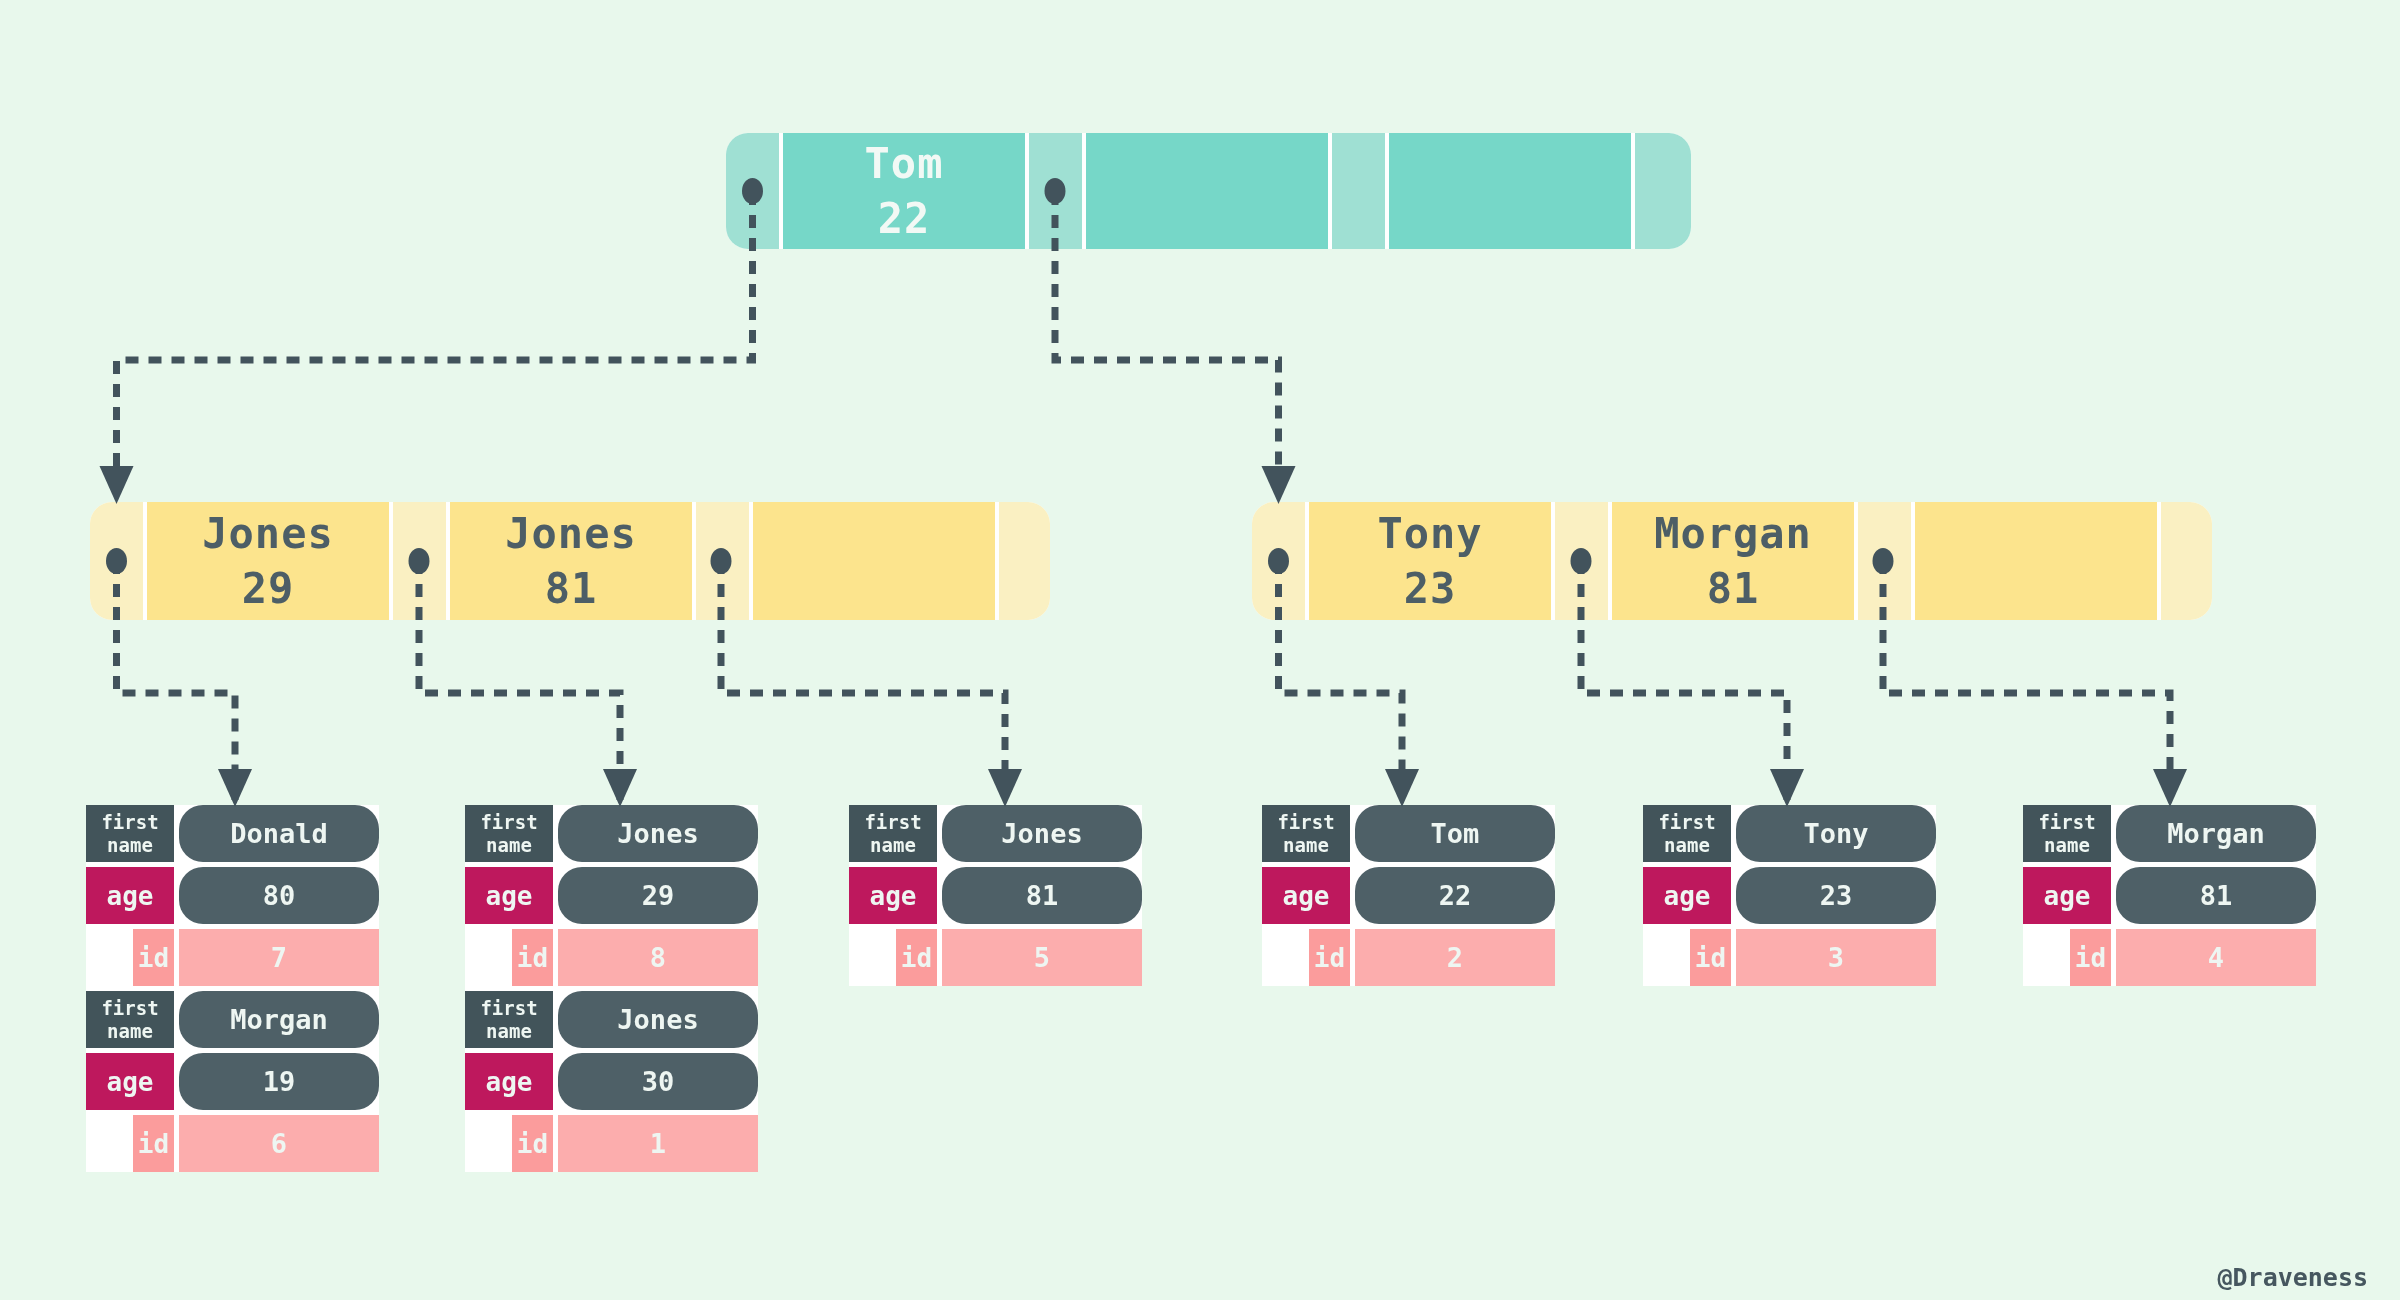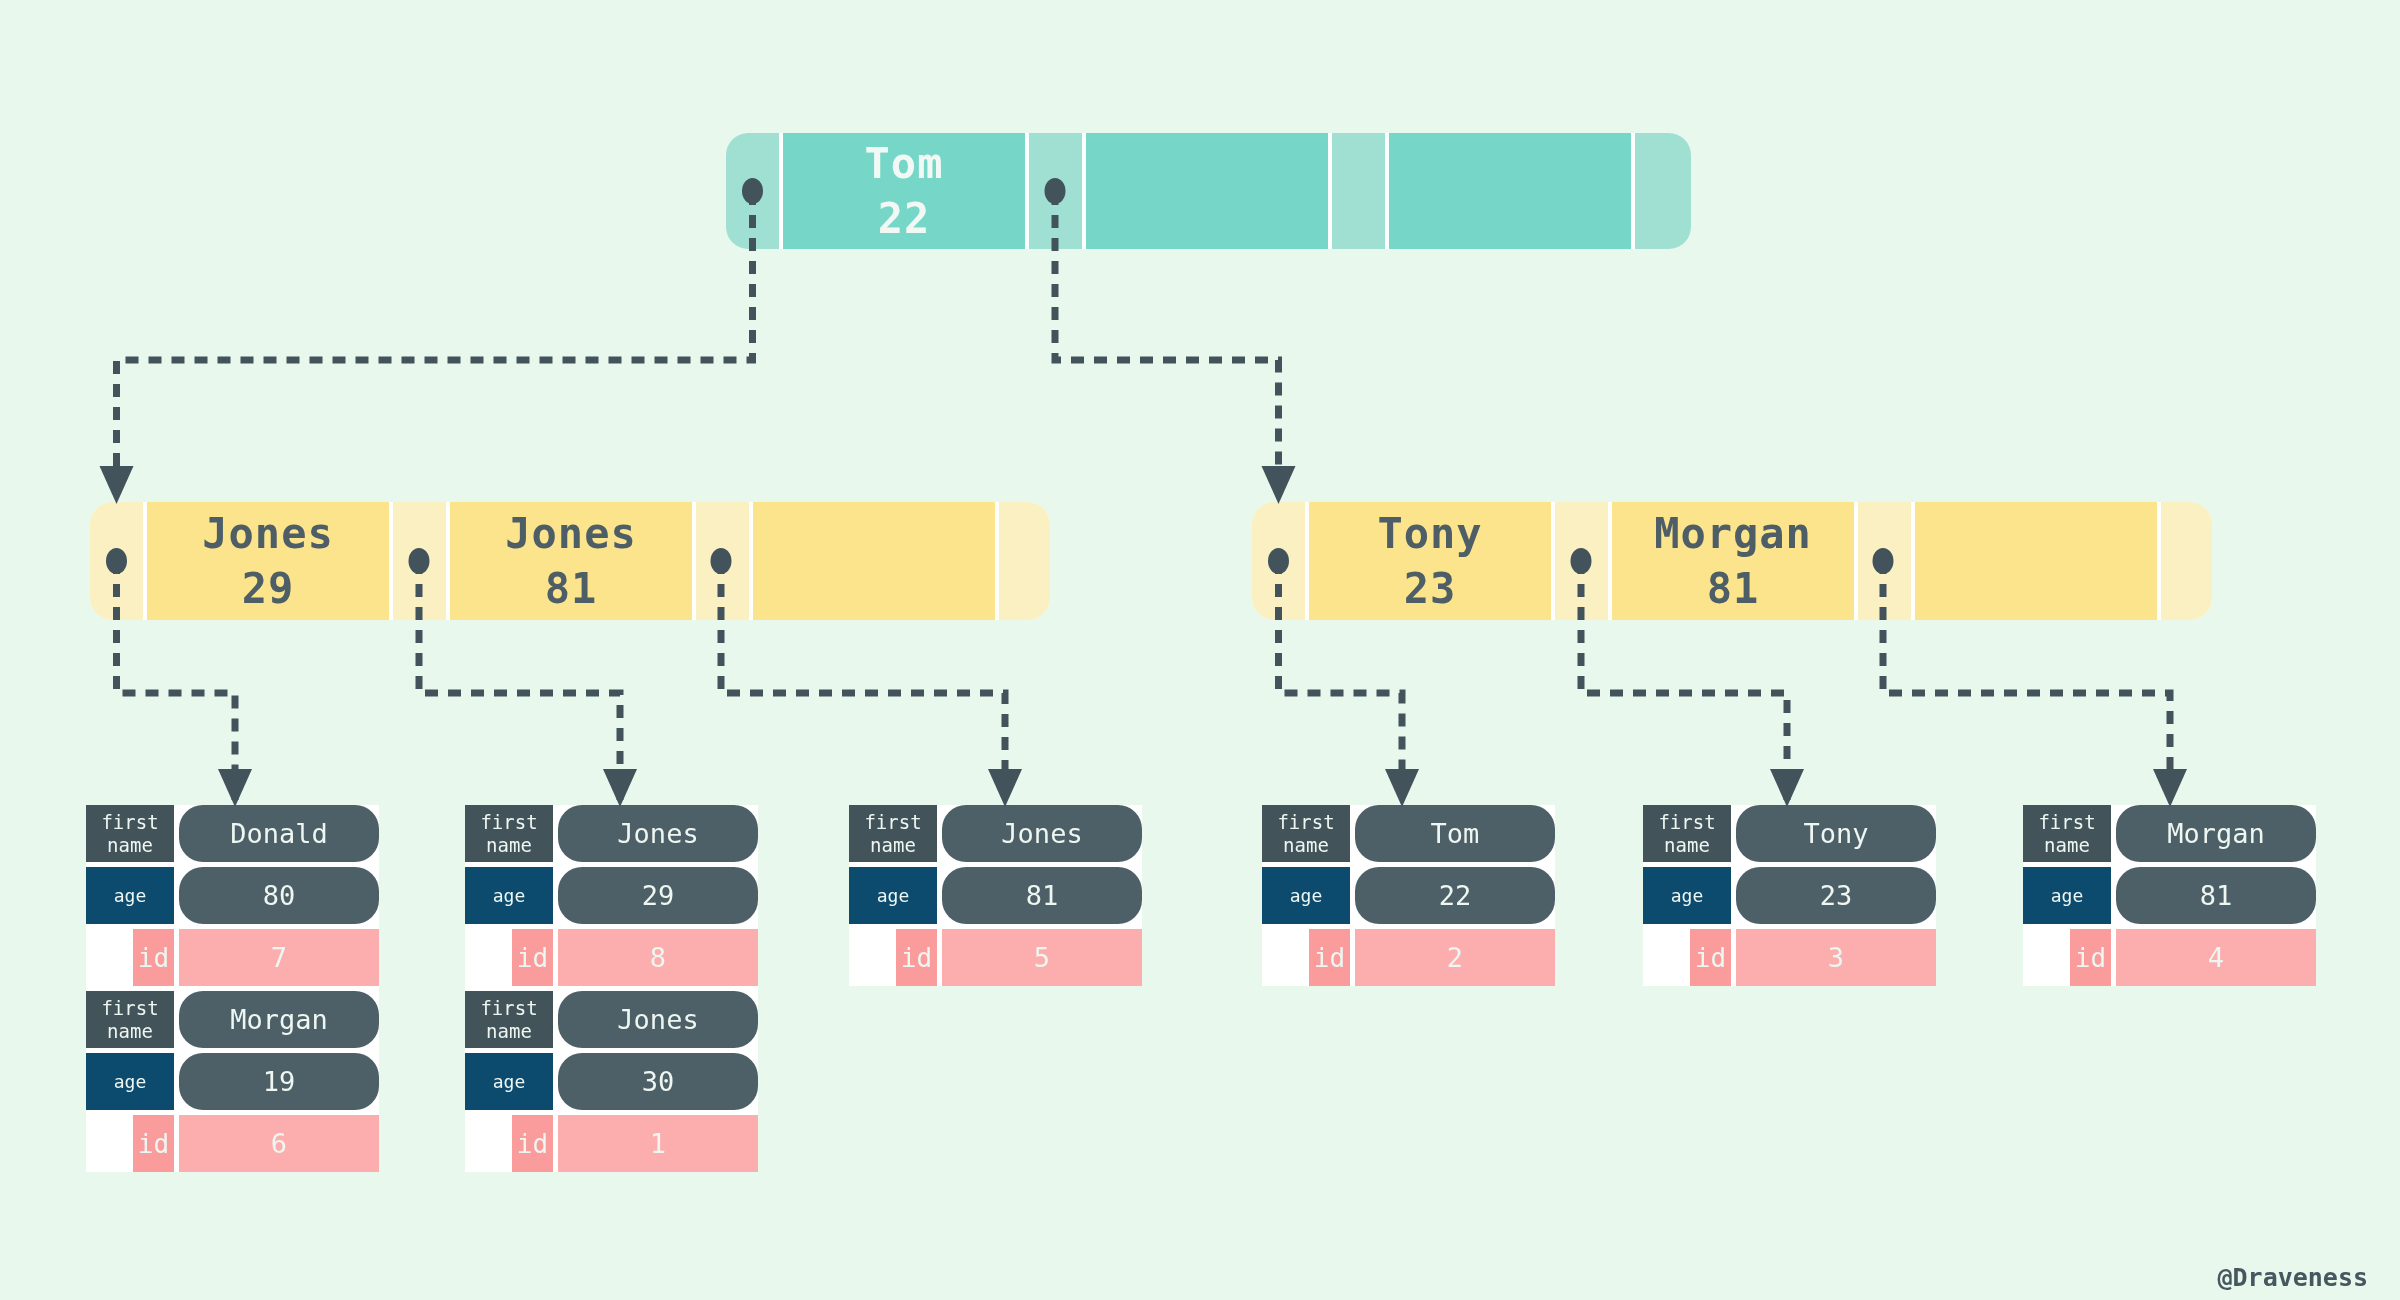--- a/index.html
+++ b/index.html
@@ -16,22 +16,22 @@
   .teal .keyc{background:#76d7c8;color:#f2f9f5;}
   .yellow .ptr,.yellow .cap{background:#faf0c2;}
   .yellow .keyc{background:#fce48d;color:#4d5e66;}
   .rootnode{left:726px;top:133px;width:965px;height:116px;}
   .rootnode .ptr{width:53px;}
   .leftnode{left:90px;top:502px;width:960px;height:118px;}
   .rightnode{left:1252px;top:502px;width:960px;height:118px;}
   
   .tbl{position:absolute;top:805px;display:grid;grid-template-columns:88px 200px;gap:5px;
        grid-auto-rows:57px;background:#ffffff;}
-  .c{display:flex;align-items:center;justify-content:center;color:#eef6f2;}
-  .lbl{background:#0c4a6e;font-size:18px;}
+  .c{display:flex;align-items:center;justify-content:center;color:#eef6f2;font-weight:bold;}
+  .lbl{background:#be185d;font-size:26px;}
   .lbl2{background:#42545a;font-size:19px;line-height:23px;text-align:center;padding:0 3px;}
   .val{background:#4e6067;font-size:27px;border-radius:24px;}
   .idl{background:#fb9c9c;font-size:26px;margin-left:47px;}
   .idv{background:#fcadad;font-size:27px;}
   
   .overlay{position:absolute;left:0;top:0;width:2400px;height:1300px;pointer-events:none;}
   .dash{fill:none;stroke:#42535c;stroke-width:7;stroke-dasharray:13 10;}
   .solid{fill:#42535c;stroke:none;}
   .watermark{position:absolute;right:0;bottom:8px;font-size:25px;font-weight:bold;color:#46575f;}
 </style>

